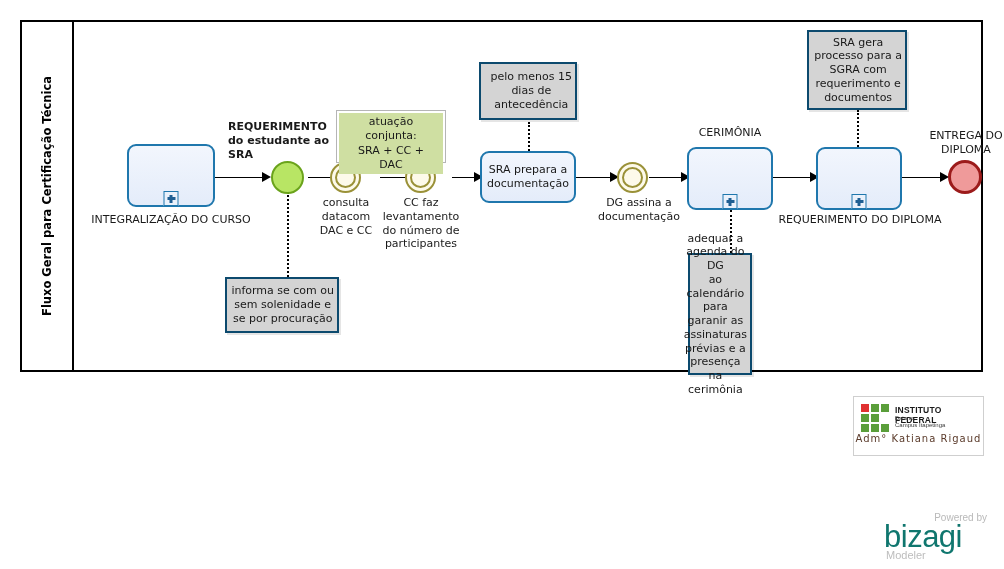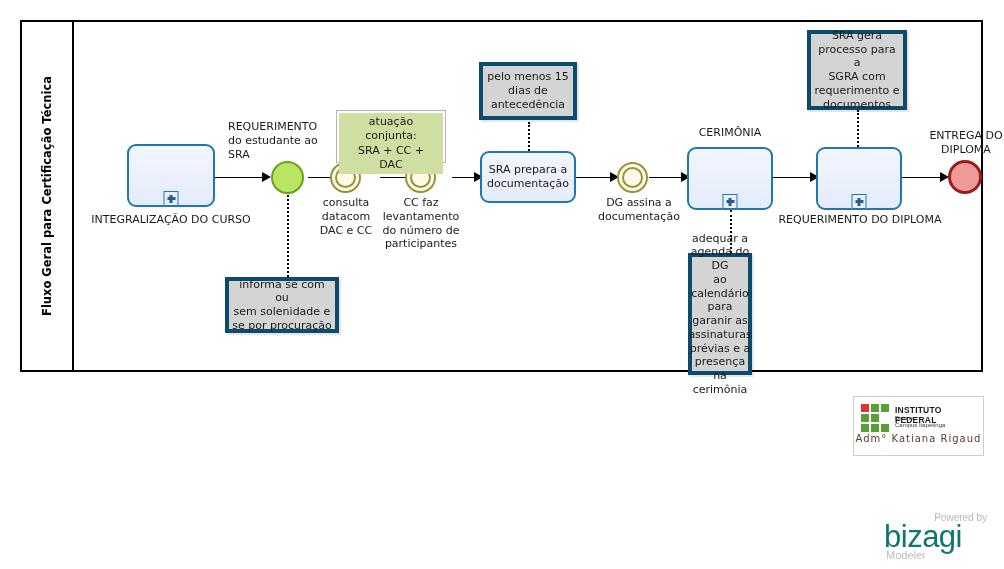--- a/index.html
+++ b/index.html
@@ -128,26 +128,26 @@
     font-size: 11px;
     color: #1a1a1a;
     line-height: 1.25;
     white-space: pre-line;
   }
   .caption.left-align { text-align: left; }
 
   
   .note-gray {
     background: #d4d4d4;
-    border: 4px solid #0c4a6e;
+    border: 2px solid #0c4a6e;
     box-shadow: 2px 2px 0 rgba(0,0,0,0.10);
     box-sizing: border-box;
     display: flex;
     align-items: center;
-    justify-content: center;
+    justify-content: flex-end;
     padding: 3px 3px;
   }
   .note-gray span {
     font-size: 11px;
     color: #1a1a1a;
     text-align: center;
     line-height: 1.25;
     white-space: pre-line;
   }
   .note-white {
@@ -310,21 +310,21 @@
     <div class="dotted-v" style="left:454px; top:100px; height:32px;"></div>
     <div class="dotted-v" style="left:656px; top:188px; height:43px;"></div>
     <div class="dotted-v" style="left:783px; top:88px; height:40px;"></div>
 
     <div class="node subprocess" style="left:53px; top:122px; width:88px; height:63px;">
       <div class="plus-marker"></div>
     </div>
     <div class="caption" style="left:13px; top:191px; width:168px;">INTEGRALIZAÇÃO DO CURSO</div>
 
     <div class="node start-event" style="left:197px; top:139px; width:33px; height:33px;"></div>
-    <div class="caption left-align" style="left:154px; top:98px; width:104px;">REQUERIMENTO
+    <div class="caption left-align" style="left:154px; top:98px; width:104px;font-weight:bold;">REQUERIMENTO
 do estudante ao
 SRA</div>
 
     <div class="node inter-event-outer" style="left:256px; top:140px; width:31px; height:31px;">
       <div class="inter-event-inner"></div>
     </div>
     <div class="caption" style="left:236px; top:174px; width:72px;">consulta
 datacom
 DAC e CC</div>
 

